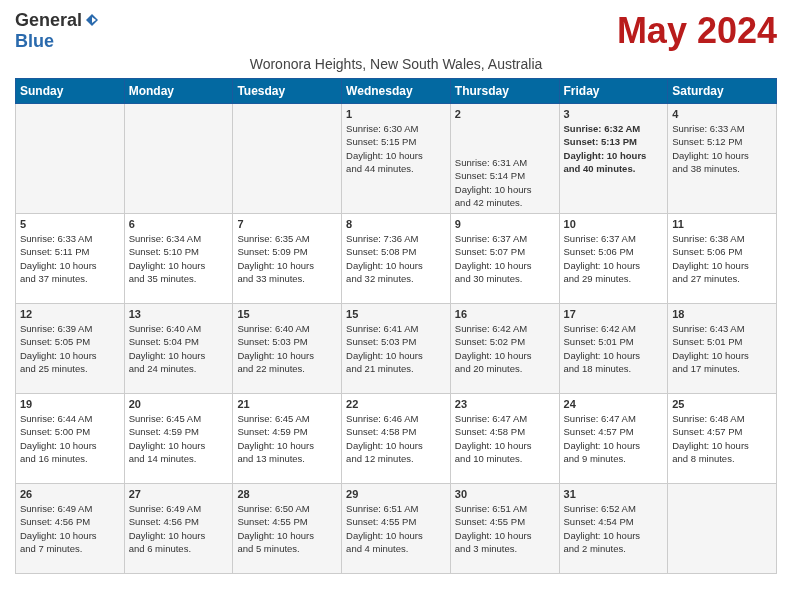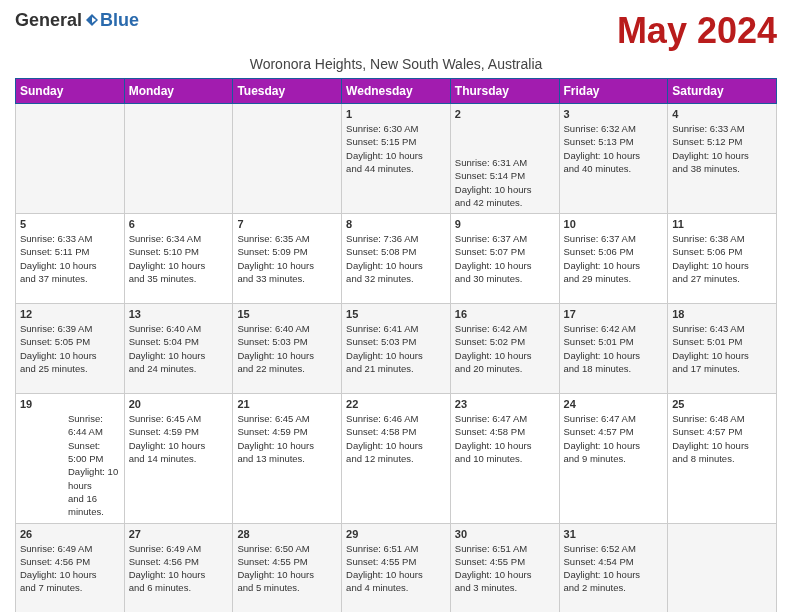--- a/index.html
+++ b/index.html
@@ -11,21 +11,21 @@
       padding: 10px 15px;
     }
     .header {
       display: flex;
       justify-content: space-between;
       align-items: flex-start;
       margin-bottom: 4px;
     }
     .logo {
       display: flex;
-      flex-direction: row;
+      flex-direction: column;
       align-items: flex-start;
     }
     .logo-text {
       display: flex;
       align-items: center;
       gap: 0;
     }
     .month-title {
       font-size: 36px;
       font-weight: bold;
@@ -37,21 +37,21 @@
       font-size: 14px;
       color: #444;
       margin-bottom: 6px;
     }
     table {
       width: 100%;
       border-collapse: collapse;
       table-layout: fixed;
     }
     thead th {
-      background-color: #a21caf;
+      background-color: #0369a1;
       color: #fff;
       font-size: 12px;
       font-weight: bold;
       padding: 5px 4px;
       border: 1px solid #1a5a9d;
       text-align: left;
     }
     tbody td {
       border: 1px solid #ccc;
       vertical-align: top;
@@ -124,21 +124,21 @@
         </td>
         <td>
           <div class="day-number">2</div>
           <div class="day-info" style="white-space: pre-line; margin-top: 36px;">Sunrise: 6:31 AM
 Sunset: 5:14 PM
 Daylight: 10 hours
 and 42 minutes.</div>
         </td>
         <td>
           <div class="day-number">3</div>
-          <div class="day-info" style="white-space: pre-line;">Sunrise: 6:32 AM
+          <div class="day-info" style="white-space: pre-line; font-weight: bold;">Sunrise: 6:32 AM
 Sunset: 5:13 PM
 Daylight: 10 hours
 and 40 minutes.</div>
         </td>
         <td>
           <div class="day-number">4</div>
           <div class="day-info" style="white-space: pre-line;">Sunrise: 6:33 AM
 Sunset: 5:12 PM
 Daylight: 10 hours
 and 38 minutes.</div>
@@ -242,21 +242,21 @@
           <div class="day-number">18</div>
           <div class="day-info" style="white-space: pre-line;">Sunrise: 6:43 AM
 Sunset: 5:01 PM
 Daylight: 10 hours
 and 17 minutes.</div>
         </td>
       </tr>
       <tr>
         <td>
           <div class="day-number">19</div>
-          <div class="day-info" style="white-space: pre-line; margin-left: 48px;">Sunrise: 6:44 AM
+          <div class="day-info" style="white-space: pre-line;">Sunrise: 6:44 AM
 Sunset: 5:00 PM
 Daylight: 10 hours
 and 16 minutes.</div>
         </td>
         <td>
           <div class="day-number">20</div>
           <div class="day-info" style="white-space: pre-line;">Sunrise: 6:45 AM
 Sunset: 4:59 PM
 Daylight: 10 hours
 and 14 minutes.</div>

